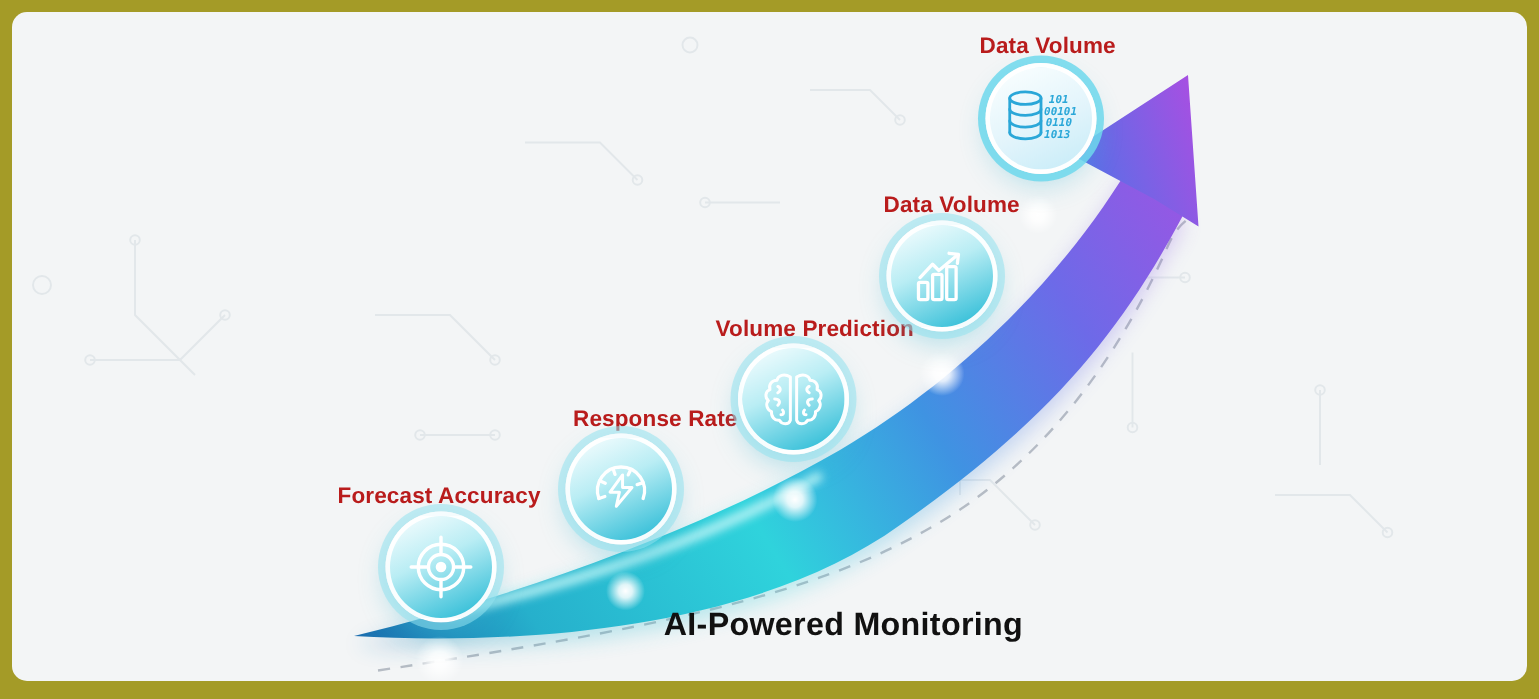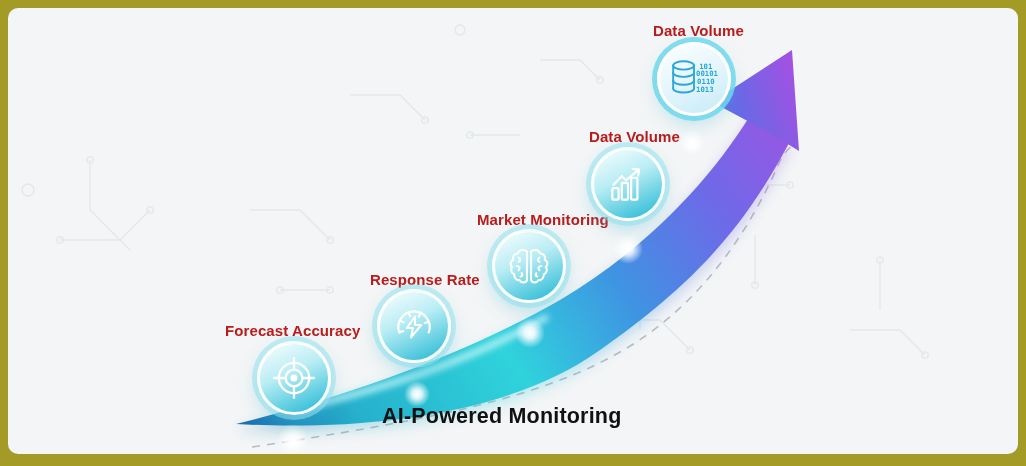--- a/index.html
+++ b/index.html
@@ -8,25 +8,25 @@
   .canvas{position:absolute;left:8px;top:8px;width:1010px;height:446px;
           border-radius:10px;background:#f3f5f6;overflow:hidden;}
   .bg-svg{position:absolute;left:0;top:0;}
   .milestone{position:absolute;}
   .milestone-label{position:absolute;color:#b91c1c;font-size:15px;font-weight:600;
           letter-spacing:.1px;white-space:nowrap;}
   .milestone-circle{position:absolute;width:68px;height:68px;border-radius:50%;
           background:linear-gradient(155deg,#eefbfd 8%,#b9edf4 42%,#3ec2da 88%);
           border:3px solid rgba(255,255,255,.95);
           box-shadow:0 0 0 5px rgba(148,226,239,.55), 0 8px 18px rgba(62,183,208,.35);
-          display:flex;align-items:center;justify-content:center;}
+          display:flex;align-items:center;justify-content:center;font-style:italic;}
   .m5 .milestone-circle{
           background:linear-gradient(155deg,#f7fdfe 10%,#e2f4fb 55%,#c4ebf7 100%);
           box-shadow:0 0 0 5px rgba(110,216,236,.85), 0 8px 18px rgba(62,183,208,.3);}
-  .title{position:absolute;left:374px;top:396px;width:300px;text-align:left;
+  .title{position:absolute;left:374px;top:396px;width:300px;text-align:right;
           color:#111;font-size:21.5px;font-weight:700;letter-spacing:.2px;}
   svg.icon{display:block;}
 </style>
 </head>
 <body>
 
 <div class="frame">
  <div class="canvas">
 
   <svg class="bg-svg" width="1010" height="446" viewBox="0 0 1010 446">
@@ -115,36 +115,36 @@
       <svg class="icon" width="46" height="46" viewBox="0 0 44 44" fill="none" stroke="#ffffff" stroke-width="2.2" stroke-linecap="round">
         <circle cx="22" cy="22" r="14.5"></circle>
         <circle cx="22" cy="22" r="8"></circle>
         <circle cx="22" cy="22" r="3.4" fill="#ffffff" stroke="none"></circle>
         <path d="M22,3 L22,13 M22,31 L22,41 M3,22 L13,22 M31,22 L41,22"></path>
       </svg>
     </div>
   </div>
 
   <div class="milestone m2">
-    <div class="milestone-label" style="left:362px;top:263px">Response Rate</div>
+    <div class="milestone-label" style="left:374px;top:263px">Response Rate</div>
     <div class="milestone-circle" style="left:369px;top:281px">
       <svg class="icon" width="46" height="46" viewBox="0 0 44 44" fill="none" stroke="#ffffff" stroke-width="2.1" stroke-linecap="round" stroke-linejoin="round">
         <path d="M7.9,28.1 A15 15 0 1 1 36.1,28.1"></path>
         <path d="M7.9,28.1 L11.7,26.8"></path>
         <path d="M8.4,16.7 L12.0,18.3"></path>
         <path d="M16.9,8.9 L18.2,12.7"></path>
         <path d="M28.3,9.4 L26.6,13.0"></path>
         <path d="M36.1,17.9 L32.3,19.2"></path>
         <path d="M23,13 L15,24 L21,24 L19,33 L29,21 L23,21 Z" stroke-width="1.9"></path>
       </svg>
     </div>
   </div>
 
   <div class="milestone m3">
-    <div class="milestone-label" style="left:469px;top:203px">Market Monitoring</div>
+    <div class="milestone-label" style="left:469px;top:203px">Volume Prediction</div>
     <div class="milestone-circle" style="left:484px;top:221px">
       <svg class="icon" width="46" height="46" viewBox="0 0 44 44" fill="none" stroke="#ffffff" stroke-width="1.9" stroke-linecap="round" stroke-linejoin="round">
         <path d="M20,8 C16,5.5 12,7 11.5,10 C8,10 6,13 7,16 C4,17 3.5,21 6,23 C4,25 5,29 8,30 C7.5,33 10,36 13,35.5 C14.5,38.5 19,38.5 20,35.5 L20,8 Z"></path>
         <path d="M24,8 C28,5.5 32,7 32.5,10 C36,10 38,13 37,16 C40,17 40.5,21 38,23 C40,25 39,29 36,30 C36.5,33 34,36 31,35.5 C29.5,38.5 25,38.5 24,35.5 L24,8 Z"></path>
         <path d="M12,14 C14,15 14,17 12,18 M10,22 C13,22 14,24 12,26 M15,29 C16,30 16,32 14,32"></path>
         <path d="M32,14 C30,15 30,17 32,18 M34,22 C31,22 30,24 32,26 M29,29 C28,30 28,32 30,32"></path>
       </svg>
     </div>
   </div>
 

